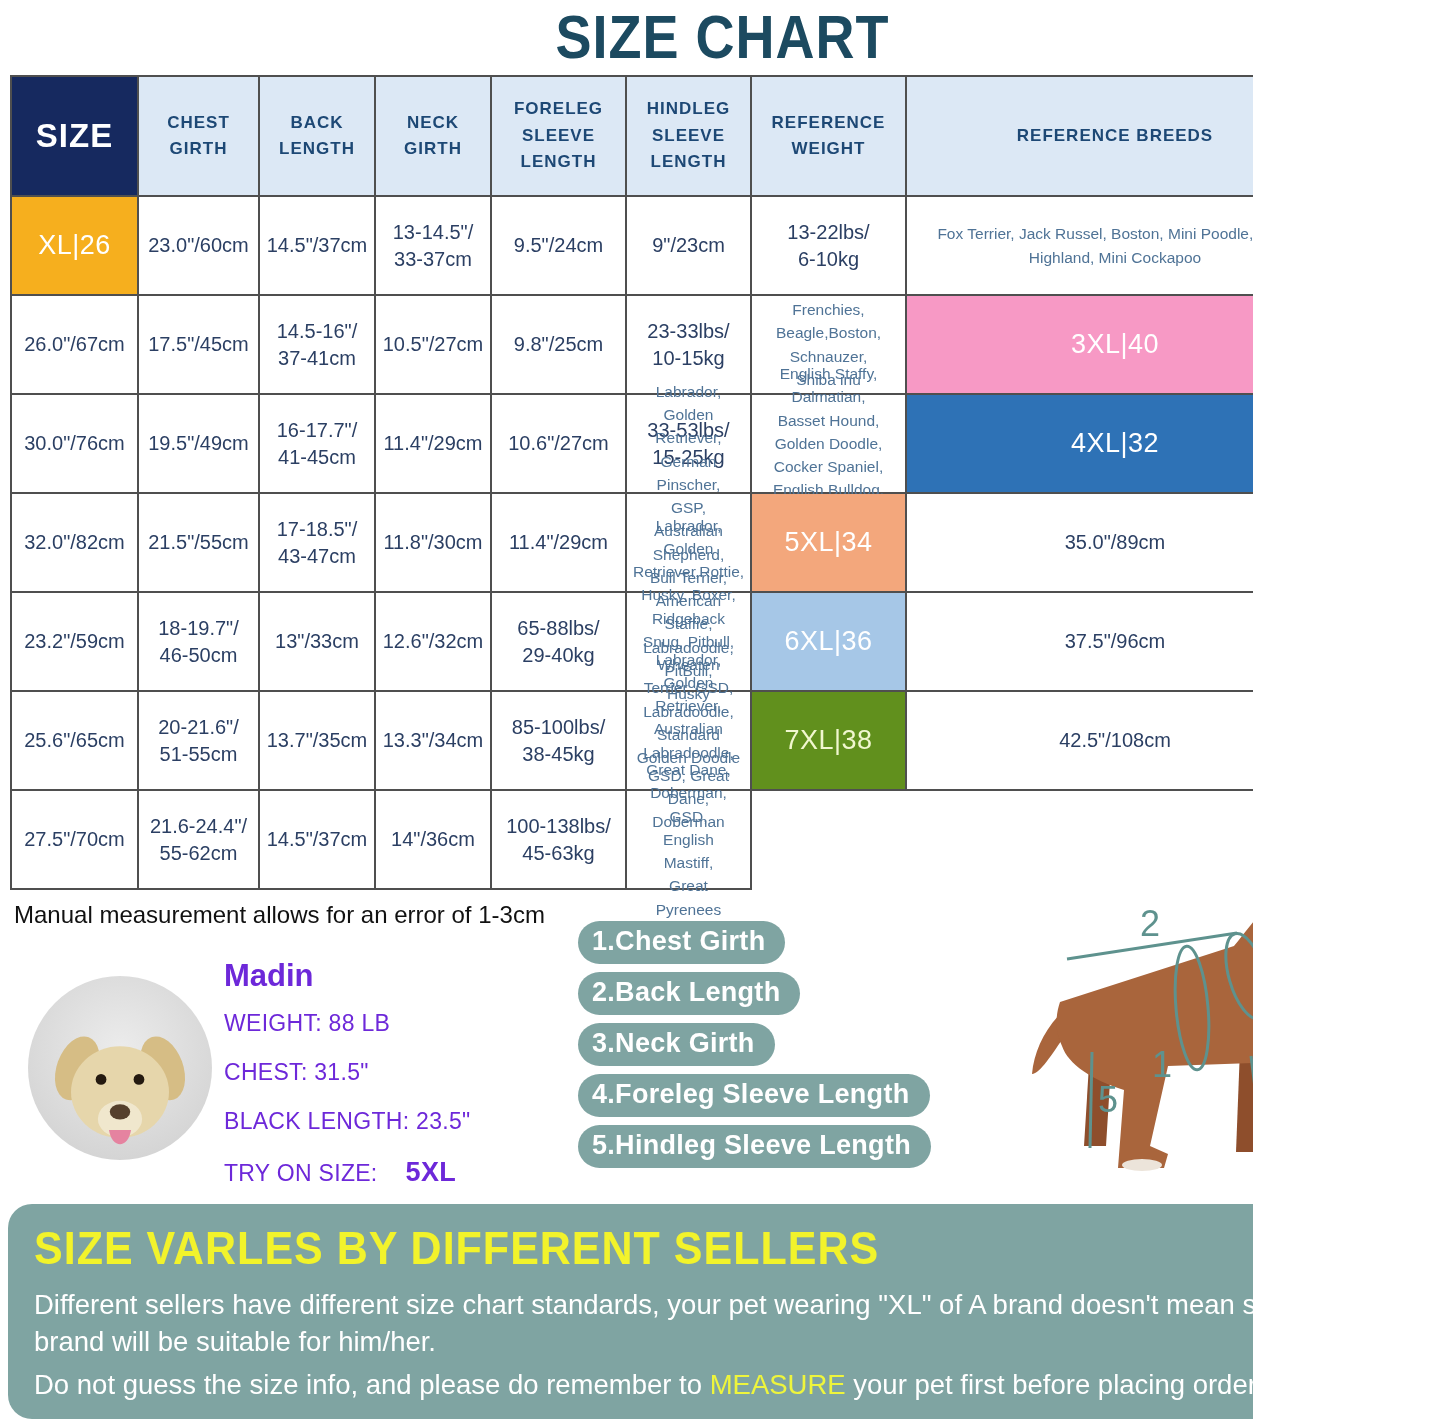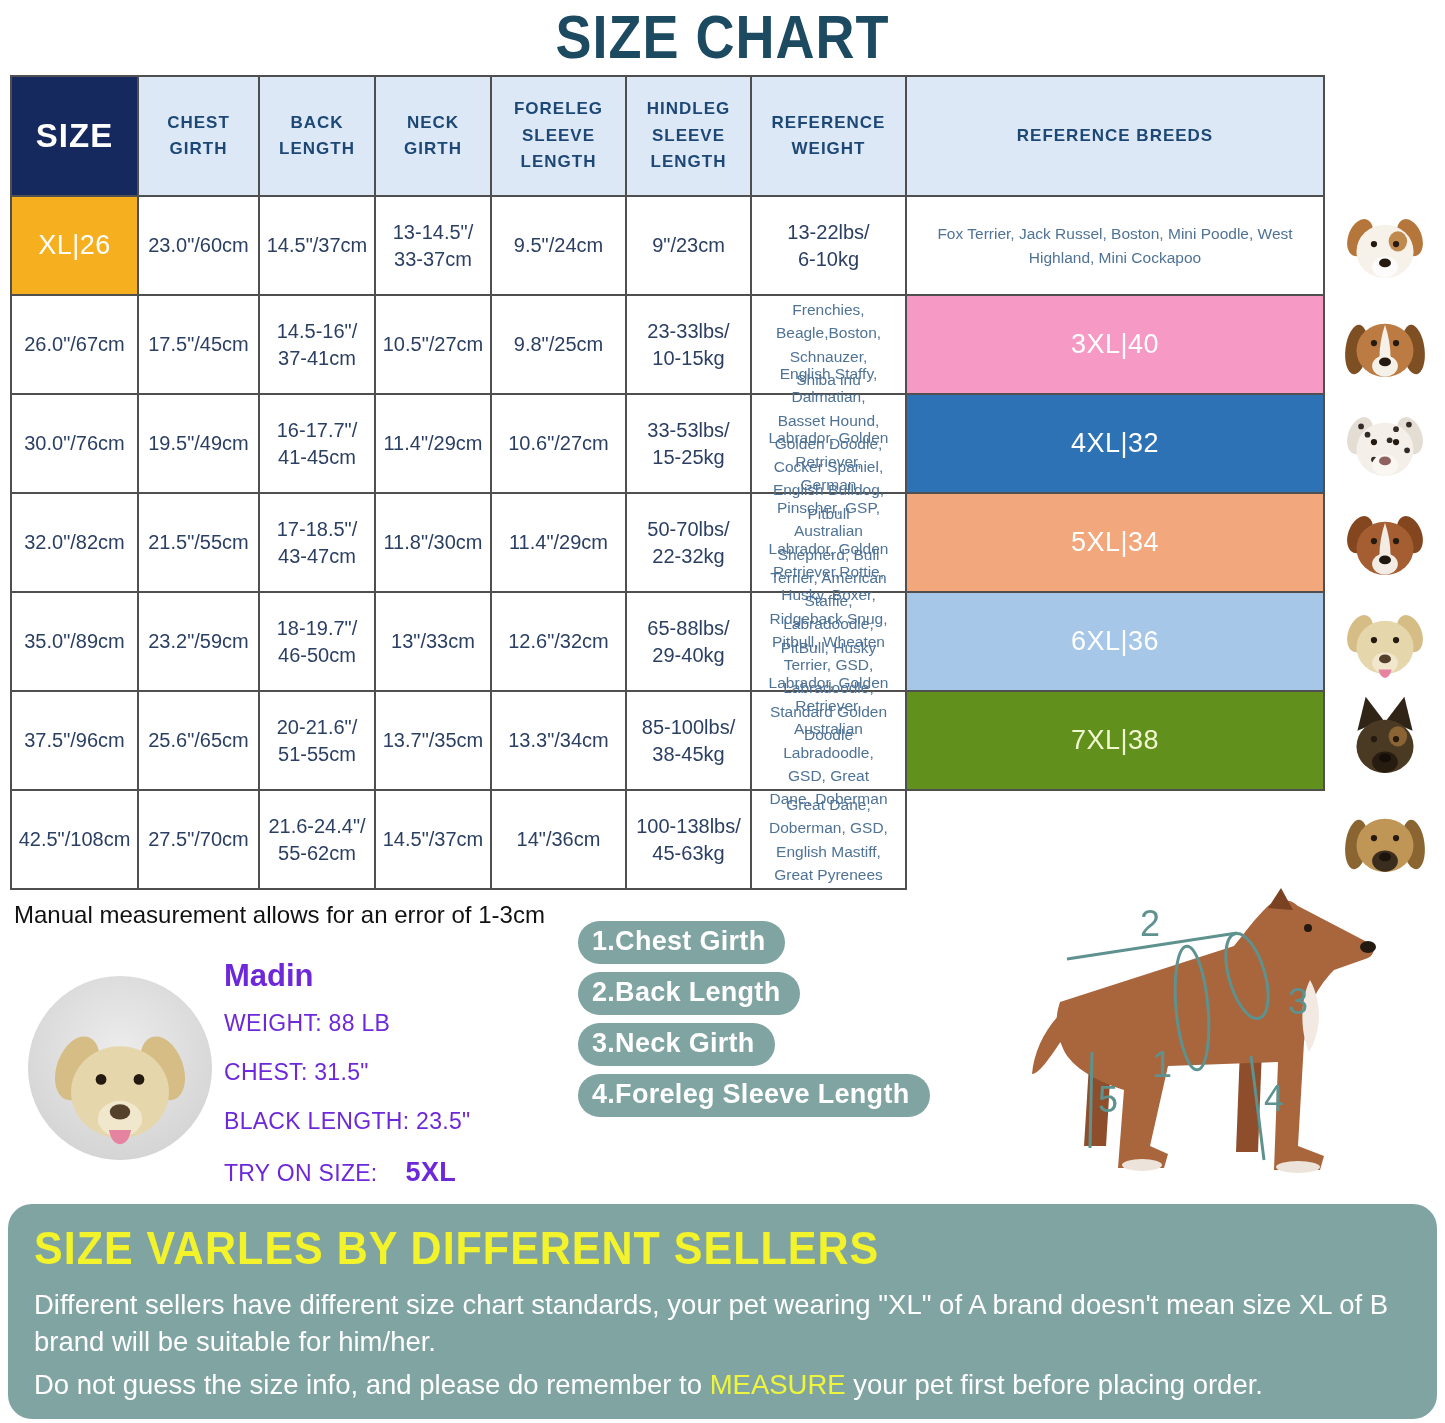--- a/index.html
+++ b/index.html
@@ -1,16 +1,16 @@
 <!DOCTYPE html>
 <html><head>
 <meta charset="utf-8">
 <style>
   html,body{margin:0;padding:0;background:#fff;}
-  #page{position:relative;width:1445px;height:1423px;background:#fff;overflow:hidden;
+  #page{position:relative;width:1253px;height:1423px;background:#fff;overflow:hidden;
         font-family:"Liberation Sans", sans-serif;}
 
   
   #title{position:absolute;top:2px;left:0;width:1445px;text-align:center;
          font-size:54px;font-weight:800;color:#1c4a60;letter-spacing:1px;
          transform:scaleY(1.12);transform-origin:top center;}
 
   
   #table-grid{position:absolute;top:75px;left:10px;
               display:grid;
@@ -131,22 +131,20 @@
       <div class="cell val-cell">33-53lbs/
 15-25kg</div>
       <div class="cell breeds-cell">English Staffy, Dalmatian, Basset Hound, Golden Doodle, Cocker Spaniel, English Bulldog, Pitbull</div>
       <div class="cell size-cell" style="background: rgb(46, 114, 182); color: rgb(255, 255, 255);">4XL|32</div>
       <div class="cell val-cell">32.0"/82cm</div>
       <div class="cell val-cell">21.5"/55cm</div>
       <div class="cell val-cell">17-18.5"/
 43-47cm</div>
       <div class="cell val-cell">11.8"/30cm</div>
       <div class="cell val-cell">11.4"/29cm</div>
-      <div class="cell val-cell">50-70lbs/
-22-32kg</div>
       <div class="cell breeds-cell">Labrador, Golden Retriever, German Pinscher, GSP, Australian Shepherd, Bull Terrier, American Staffie, Labradoodle, PitBull, Husky</div>
       <div class="cell size-cell" style="background: rgb(243, 167, 124); color: rgb(255, 255, 255);">5XL|34</div>
       <div class="cell val-cell">35.0"/89cm</div>
       <div class="cell val-cell">23.2"/59cm</div>
       <div class="cell val-cell">18-19.7"/
 46-50cm</div>
       <div class="cell val-cell">13"/33cm</div>
       <div class="cell val-cell">12.6"/32cm</div>
       <div class="cell val-cell">65-88lbs/
 29-40kg</div>
@@ -288,20 +286,21 @@
     <div id="model-tryon">
       <span>TRY ON SIZE:</span><b>5XL</b>
     </div>
   </div>
 
   <div id="pills">
       <div class="pill">1.Chest Girth</div>
       <div class="pill">2.Back Length</div>
       <div class="pill">3.Neck Girth</div>
       <div class="pill">4.Foreleg Sleeve Length</div>
+      <div class="pill">5.Hindleg Sleeve Length</div>
     </div>
 
   <div id="diagram"><svg width="470" height="318" viewBox="0 0 470 318">
         <polygon points="268,165 290,165 286,268 264,268" fill="#8e4e2c"></polygon>
         <polygon points="118,165 140,165 134,262 112,262" fill="#8e4e2c"></polygon>
         <path d="M90,128 C72,146 62,168 60,190 C68,190 80,170 94,150 Z" fill="#a9653c"></path>
         <path d="M88,118 L262,62 C272,50 283,34 296,22 C306,14 318,14 326,22
  L395,58 C403,62 404,70 396,74 L362,86 C352,96 344,108 338,122
  L332,158 L326,262 L352,272 L348,286 L302,286 L306,178
  L196,182 L178,262 L196,270 L192,284 L146,284 L152,206

